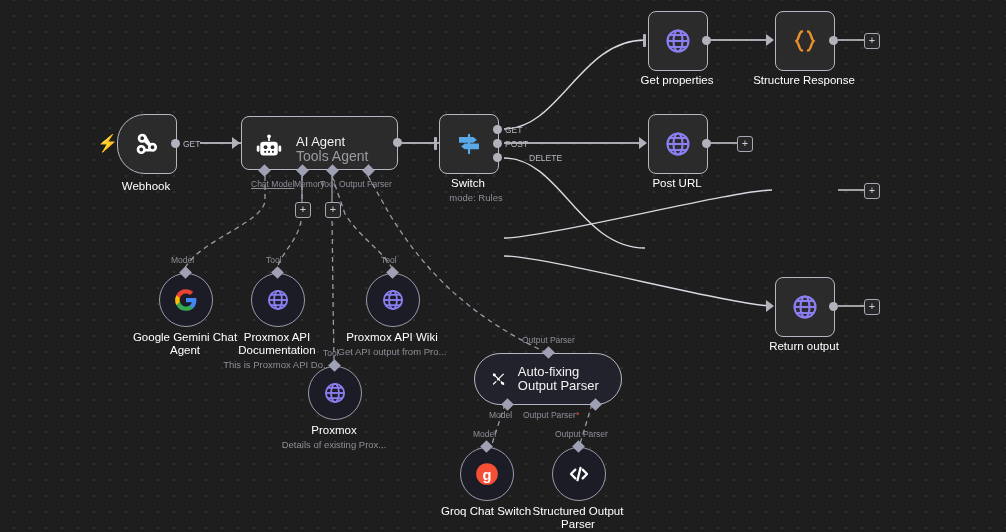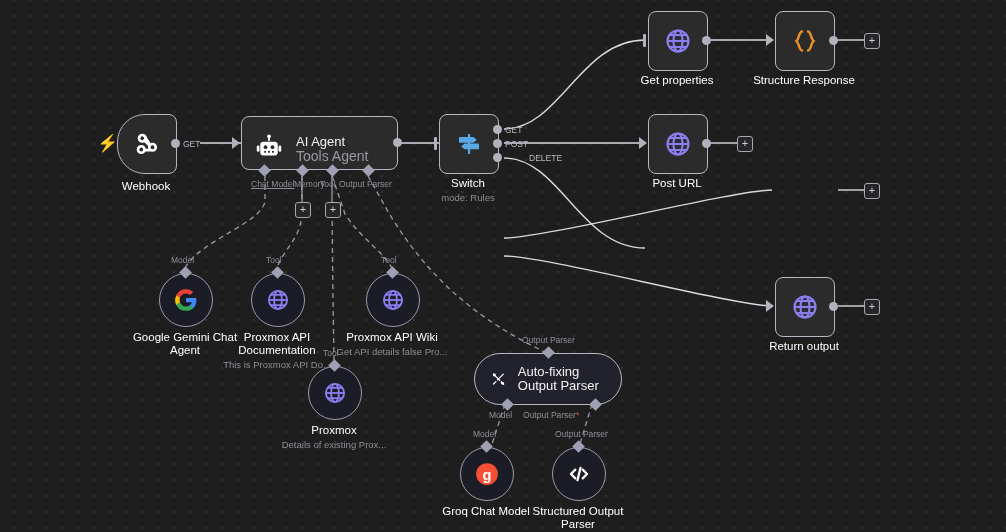--- a/index.html
+++ b/index.html
@@ -198,21 +198,21 @@
       </svg>
     </div>
     <div class="inbar" style="left:-5px;top:23px;"></div>
     <div class="dot" style="left:54px;top:11px;"></div>
     <div class="dot" style="left:54px;top:25px;"></div>
     <div class="dot" style="left:54px;top:39px;"></div>
     <div class="plabel" style="left:66px;top:11px;">GET</div>
     <div class="plabel" style="left:66px;top:25px;">POST</div>
     <div class="plabel" style="left:66px;top:39px;padding-left:24px;">DELETE</div>
     <div class="node-title" style="left:29px;top:63px;">Switch</div>
-    <div class="node-sub" style="left:29px;top:78px;">mode: Rules</div>
+    <div class="node-sub" style="left:37px;top:78px;">mode: Rules</div>
   </div>
 
   <div class="node" style="left:648px;top:11px;">
     <div class="sq">
       <svg class="ic" width="30" height="30" viewBox="0 0 24 24">
         <g fill="none" stroke="#8b7ff0" stroke-width="1.7">
           <circle cx="12" cy="12" r="8.4"></circle>
           <ellipse cx="12" cy="12" rx="3.6" ry="8.4"></ellipse>
           <path d="M3.6 12 H20.4"></path>
           <path d="M5.1 7.2 H18.9"></path>
@@ -319,21 +319,21 @@
           <ellipse cx="12" cy="12" rx="3.6" ry="8.4"></ellipse>
           <path d="M3.6 12 H20.4"></path>
             <path d="M5.1 7.2 H18.9"></path>
             <path d="M5.1 16.8 H18.9"></path>
         </g>
       </svg>
     </div>
     <div class="diamond" style="left:22px;top:-5px;"></div>
     <div class="clabel" style="left:15px;top:-18px;">Tool</div>
     <div class="node-title" style="left:26px;top:58px;">Proxmox API Wiki</div>
-    <div class="node-sub" style="left:26px;top:73px;">Get API details false Pro...</div>
+    <div class="node-sub" style="left:26px;top:73px;">Get API output from Pro...</div>
   </div>
 
   <div class="node" style="left:308px;top:366px;">
     <div class="circ">
       <svg class="ic" width="26" height="26" viewBox="0 0 24 24">
         <g fill="none" stroke="#8b7ff0" stroke-width="1.7">
           <circle cx="12" cy="12" r="8.4"></circle>
           <ellipse cx="12" cy="12" rx="3.6" ry="8.4"></ellipse>
           <path d="M3.6 12 H20.4"></path>
             <path d="M5.1 7.2 H18.9"></path>
@@ -373,21 +373,21 @@
 
   <div class="node" style="left:460px;top:447px;">
     <div class="circ">
       <svg class="ic" width="26" height="26" viewBox="0 0 24 24">
         <circle cx="12" cy="12" r="10" fill="#f55036"></circle>
         <text x="12" y="17.2" font-family="Liberation Sans, sans-serif" font-size="13.5" font-weight="bold" fill="#ffffff" text-anchor="middle">g</text>
       </svg>
     </div>
     <div class="diamond" style="left:22px;top:-5px;"></div>
     <div class="clabel" style="left:13px;top:-18px;">Model</div>
-    <div class="node-title" style="left:26px;top:58px;">Groq Chat Model</div>
+    <div class="node-title" style="left:26px;top:58px;">Groq Chat Switch</div>
   </div>
 
   <div class="node" style="left:552px;top:447px;">
     <div class="circ">
       <svg class="ic" width="26" height="26" viewBox="0 0 24 24">
         <g fill="none" stroke="#ffffff" stroke-width="2.1" stroke-linecap="round" stroke-linejoin="round">
           <path d="M8.6 8 L4.6 12 L8.6 16"></path>
           <path d="M15.4 8 L19.4 12 L15.4 16"></path>
           <path d="M13.4 6.3 L10.6 17.7"></path>
         </g>

